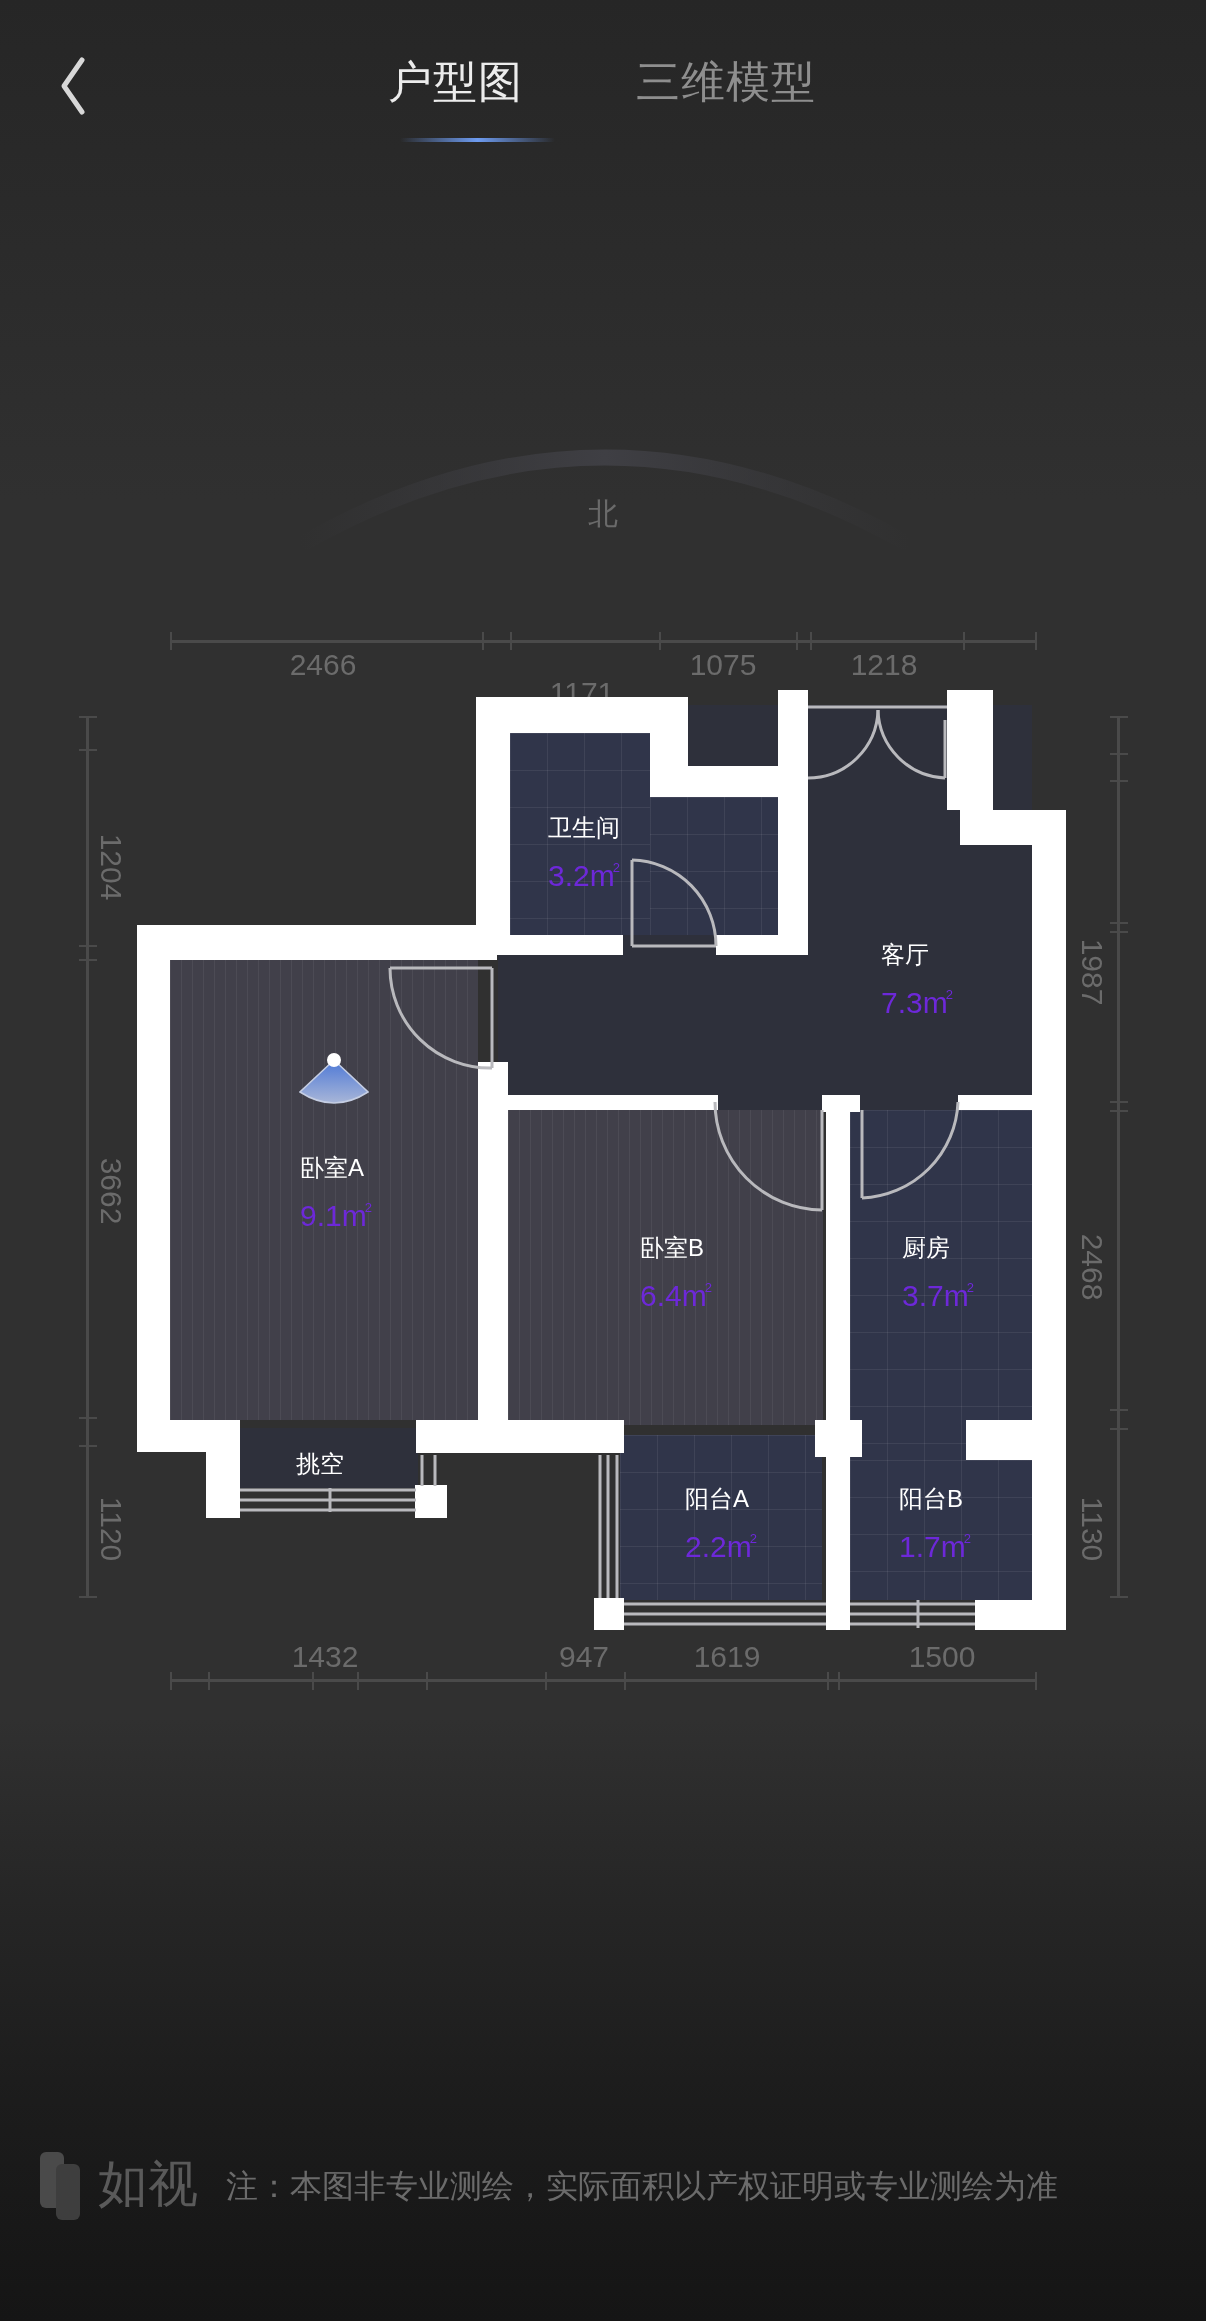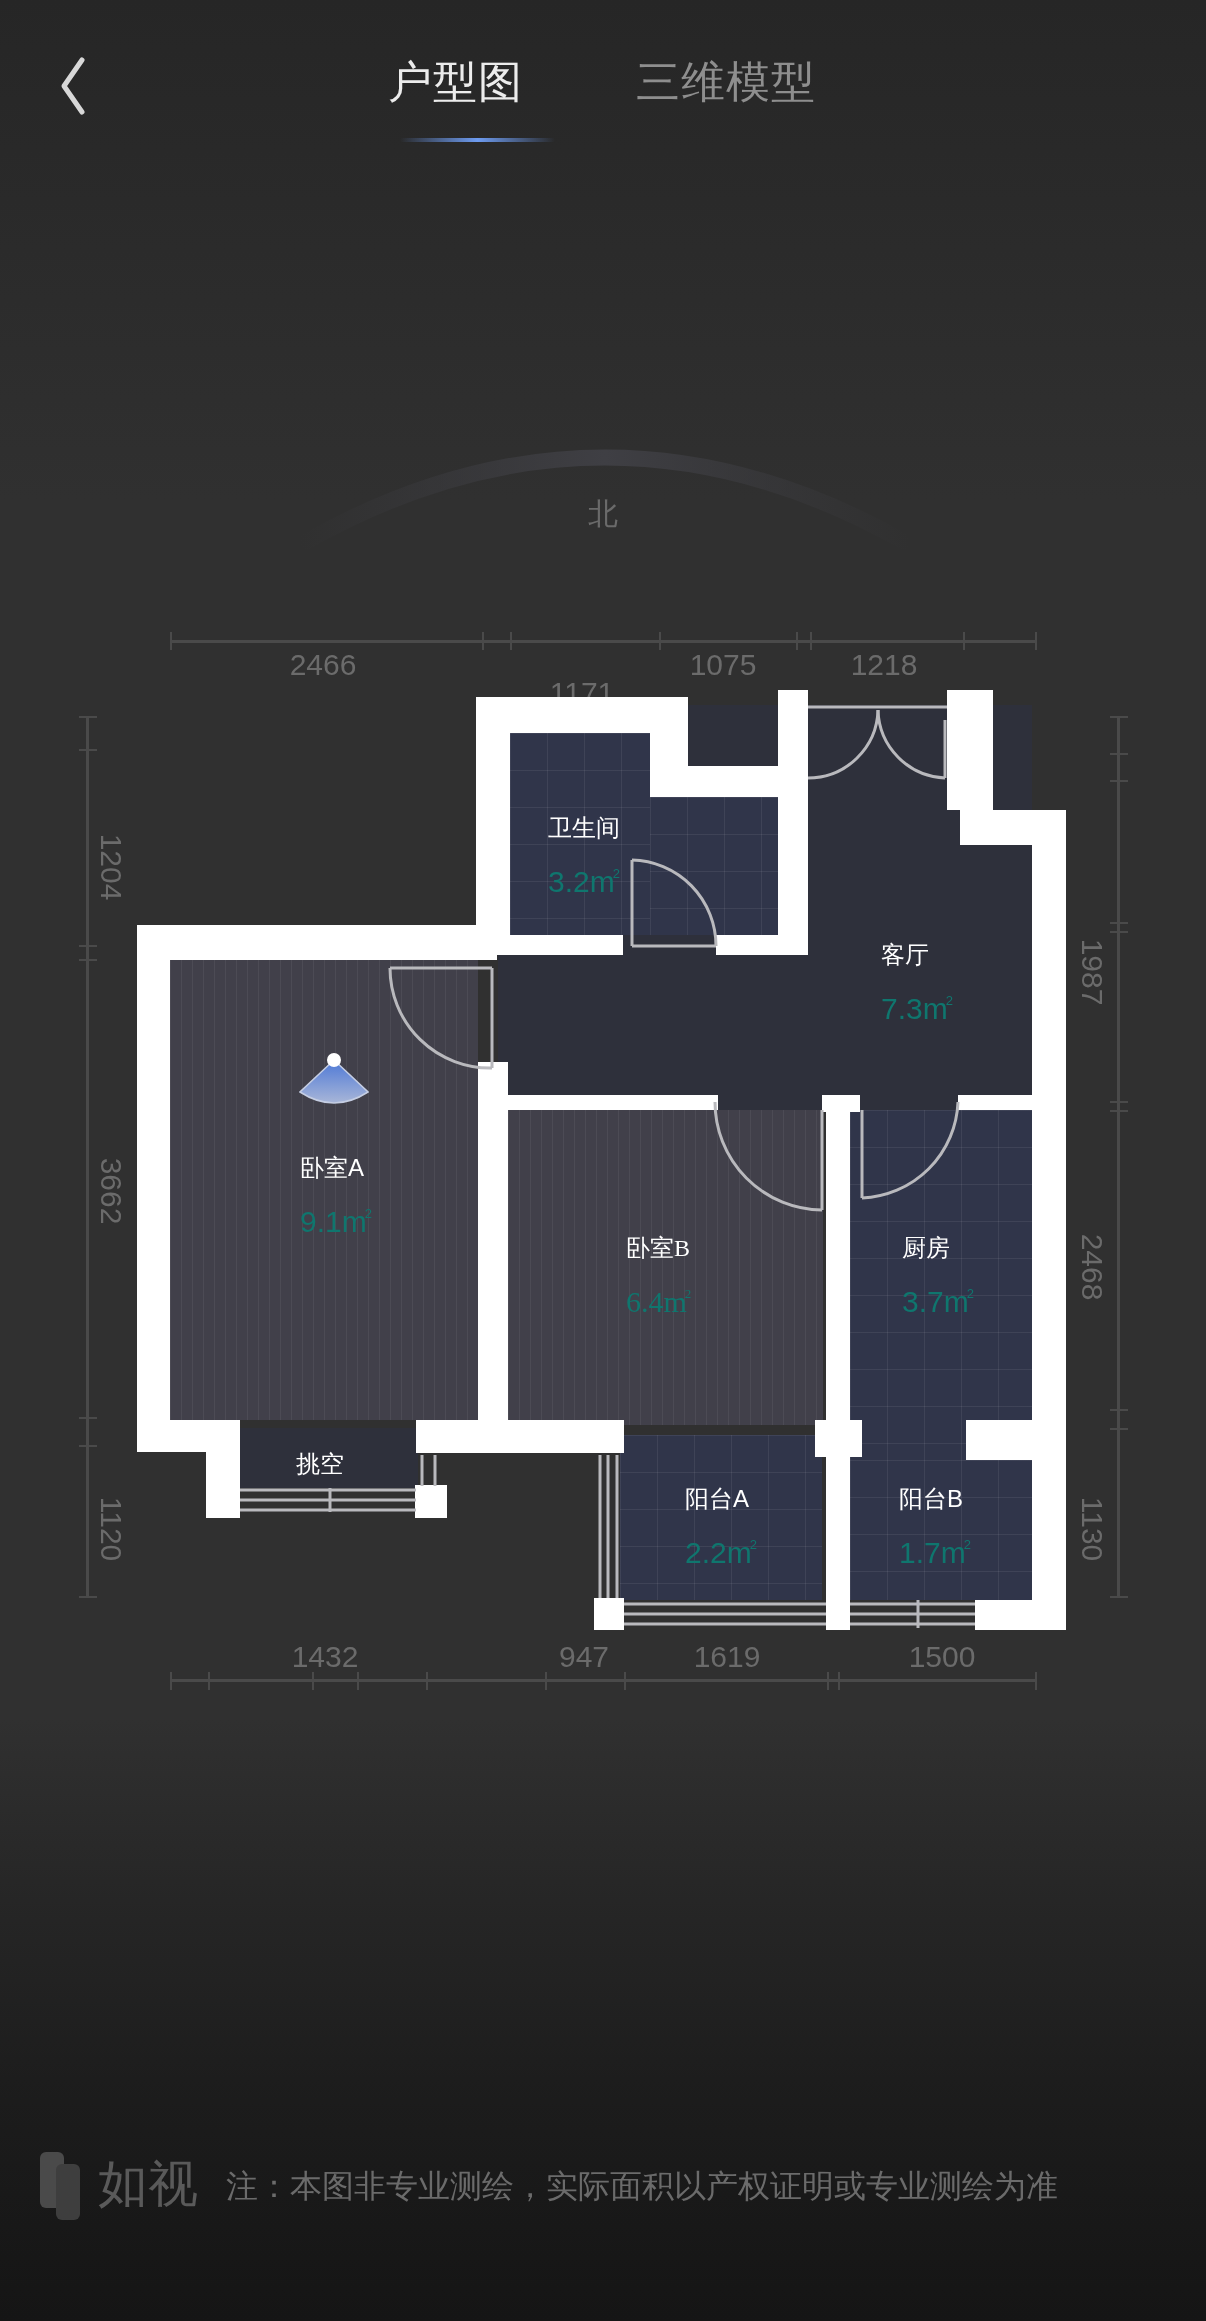--- a/index.html
+++ b/index.html
@@ -38,21 +38,21 @@
       repeating-linear-gradient(to right, rgba(255,255,255,0.06) 0px, rgba(255,255,255,0.06) 1px, transparent 1px, transparent 11px);
   }
   .floor-tile {
     background-color: #30354a;
     background-image:
       repeating-linear-gradient(to right, rgba(255,255,255,0.07) 0px, rgba(255,255,255,0.07) 1px, transparent 1px, transparent 37px),
       repeating-linear-gradient(to bottom, rgba(255,255,255,0.07) 0px, rgba(255,255,255,0.07) 1px, transparent 1px, transparent 37px);
   }
   .floor-plain { background: #2e303b; }
   .room-label { color: #ffffff; font-size: 24px; line-height: 40px; white-space: nowrap; }
-  .room-area { color: #0f766e; font-size: 30px; line-height: 52px; white-space: nowrap; }
+  .room-area { color: #6d28d9; font-size: 30px; line-height: 40px; white-space: nowrap; }
   .room-area sup { font-size: 13px; vertical-align: 14px; margin-left: -2px; }
   .footer-brand { left: 98px; top: 2154px; font-size: 50px; line-height: 60px; color: #5a5a5a; }
   .footer-note { left: 226px; top: 2166px; font-size: 32px; line-height: 40px; color: #6b6b6b; white-space: nowrap; }
 </style>
 </head>
 <body>
 
 <div class="abs back-btn">
   <svg width="60" height="70" viewBox="0 0 60 70">
     <path d="M30 10 L12 36 L30 62" fill="none" stroke="#d8d8d8" stroke-width="5" stroke-linecap="round" stroke-linejoin="round"></path>
@@ -238,21 +238,21 @@
     <div class="room-area"><span>3.2m</span><sup>2</sup></div>
   </div>
   <div class="abs" style="left:881px;top:935px;">
     <div class="room-label">客厅</div>
     <div class="room-area"><span>7.3m</span><sup>2</sup></div>
   </div>
   <div class="abs" style="left:284px;top:1148px;margin-left:16px;">
     <div class="room-label">卧室A</div>
     <div class="room-area"><span>9.1m</span><sup>2</sup></div>
   </div>
-  <div class="abs" style="left:626px;top:1228px;font-family:Liberation Serif, serif;">
+  <div class="abs" style="left:640px;top:1228px;">
     <div class="room-label">卧室B</div>
     <div class="room-area"><span>6.4m</span><sup>2</sup></div>
   </div>
   <div class="abs" style="left:902px;top:1228px;">
     <div class="room-label">厨房</div>
     <div class="room-area"><span>3.7m</span><sup>2</sup></div>
   </div>
   <div class="abs" style="left:296px;top:1444px;">
     <div class="room-label">挑空</div>
   </div>

